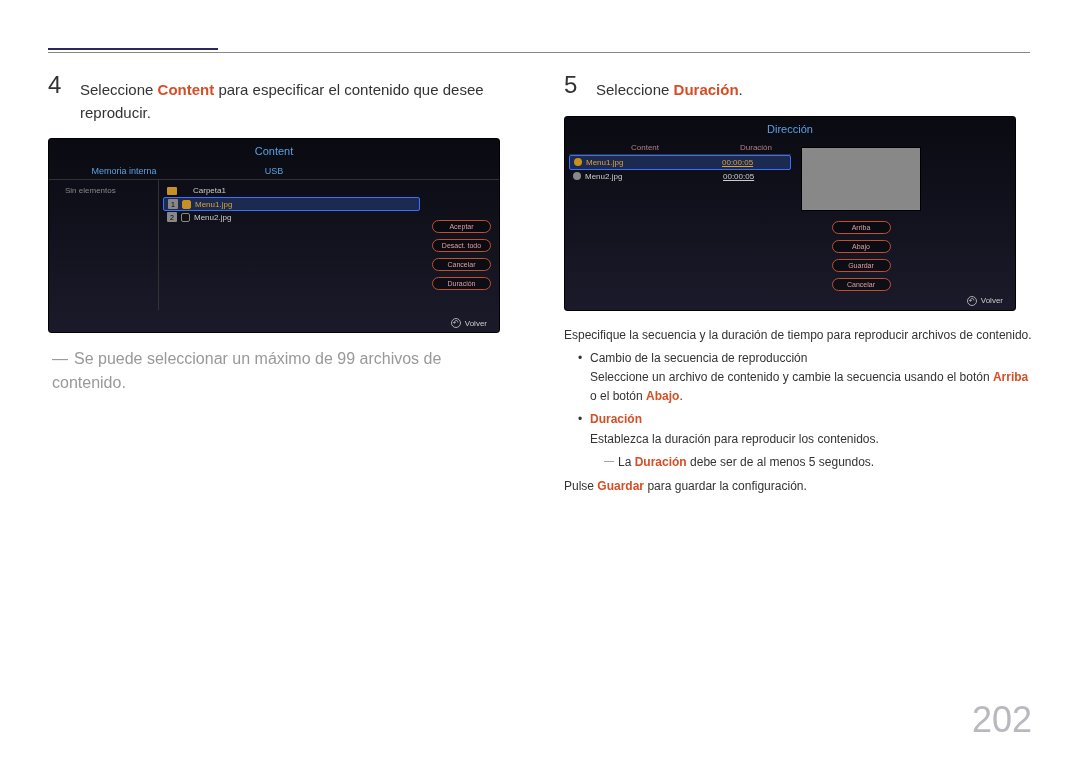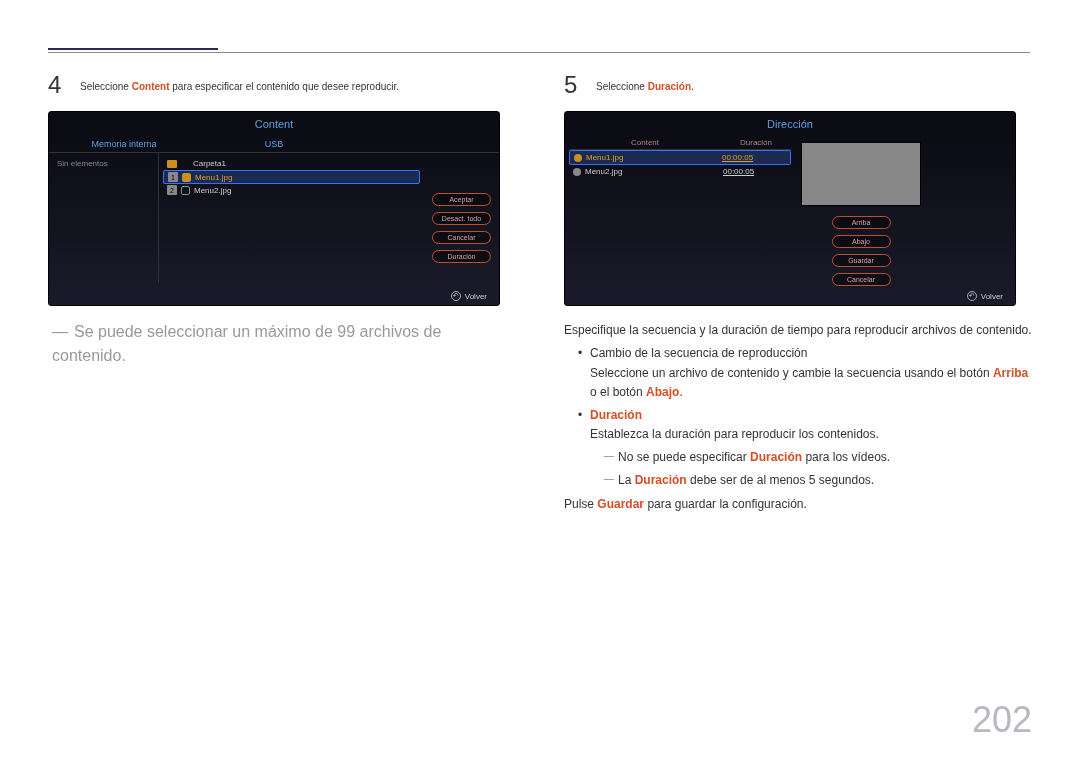--- a/index.html
+++ b/index.html
@@ -40,21 +40,21 @@
     margin-bottom: 14px;
   }
   .step-num {
     font-size: 24px;
     color: #333;
     font-weight: normal;
     line-height: 1;
     min-width: 18px;
   }
   .step-text {
-    font-size: 10px;
+    font-size: 15px;
     color: #333;
     line-height: 1.5;
     padding-top: 6px;
   }
   .accent { color: #d64e26; font-weight: bold; }
   .screenshot {
     width: 452px;
     height: 195px;
     background: linear-gradient(#0a0a12, #1a1a2a);
     border-radius: 3px;
@@ -81,21 +81,21 @@
     padding: 3px 4px;
   }
   .ss-tab.active { color: #5aa0e0; }
   .ss-body {
     display: flex;
     height: 130px;
   }
   .ss-left {
     width: 110px;
     border-right: 1px solid #333;
-    padding: 6px 8px;
+    padding: 6px 16px;
     font-size: 8px;
     color: #888;
   }
   .ss-list {
     flex: 1;
     padding: 4px 4px;
     font-size: 8px;
   }
   .ss-folder {
     color: #ccc;
@@ -307,21 +307,20 @@
       <div class="body-text">Especifique la secuencia y la duración de tiempo para reproducir archivos de contenido.</div>
       <ul class="bullet-list">
         <li>
           <span>Cambio de la secuencia de reproducción</span><br>
           <span>Seleccione un archivo de contenido y cambie la secuencia usando el botón </span><span class="accent">Arriba</span><span> o el botón </span><span class="accent">Abajo</span><span>.</span>
         </li>
         <li>
           <span class="accent">Duración</span><br>
           <span>Establezca la duración para reproducir los contenidos.</span>
           <ul class="sub-list">
-            <li><span>No se puede especificar </span><span class="accent">Duración</span><span> para los vídeos.</span></li>
             <li><span>La </span><span class="accent">Duración</span><span> debe ser de al menos 5 segundos.</span></li>
           </ul>
         </li>
       </ul>
       <div class="body-text">
         <span>Pulse </span><span class="accent">Guardar</span><span> para guardar la configuración.</span>
       </div>
     </div>
   </div>
 

